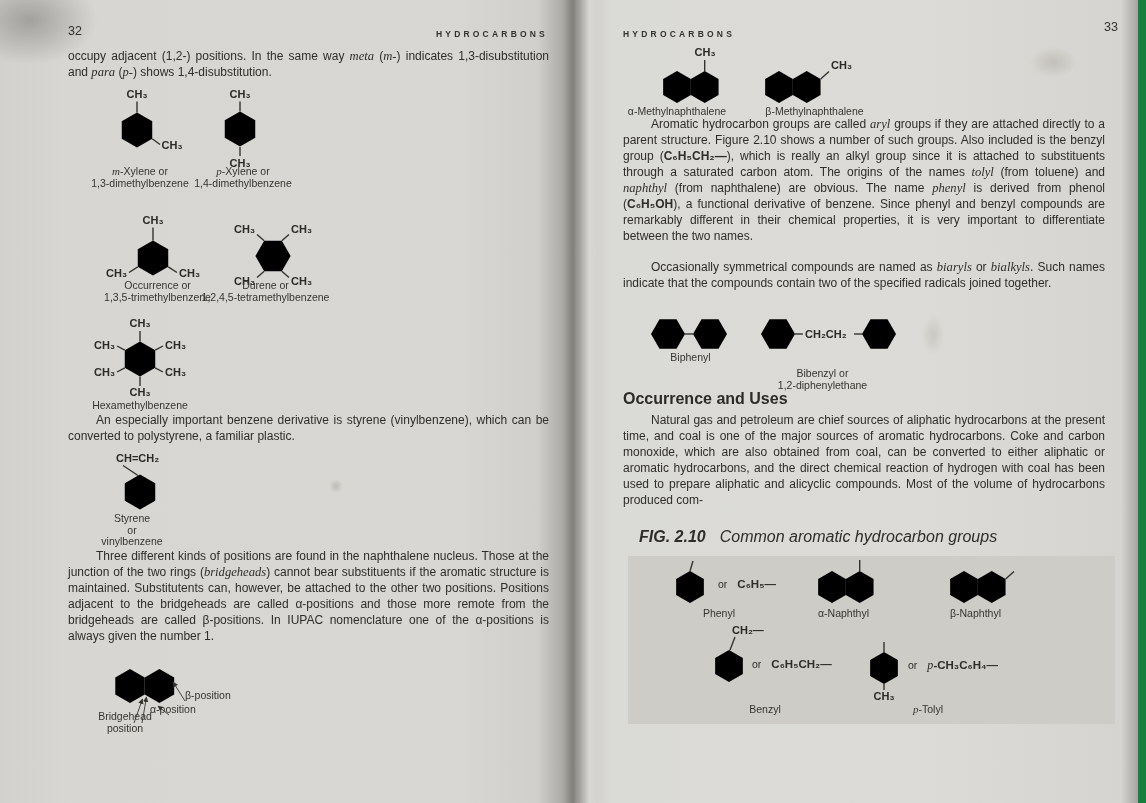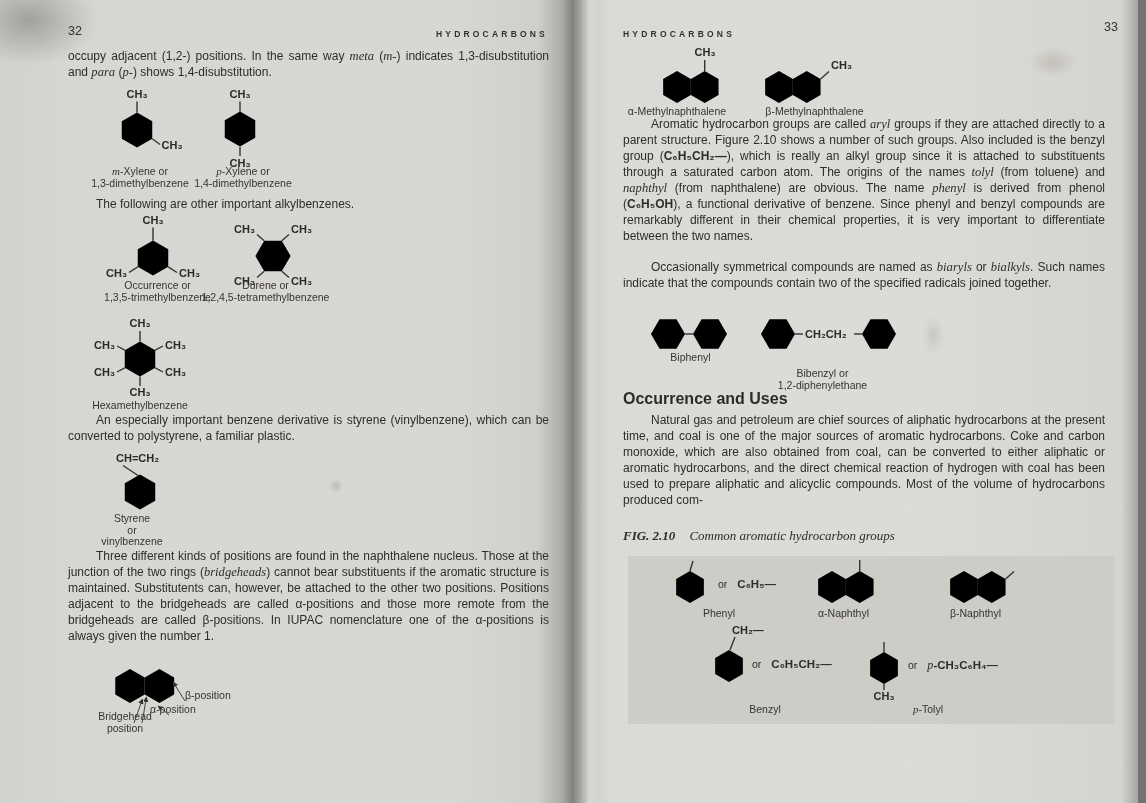--- a/index.html
+++ b/index.html
@@ -1,16 +1,16 @@
 <!DOCTYPE html>
 <html><head>
 <meta charset="utf-8">
 <style>
   html,body{margin:0;padding:0;}
-  .spread{position:relative;width:1146px;height:803px;background:#737373;overflow:hidden;
+  .spread{position:relative;width:1146px;height:803px;background:#15803d;overflow:hidden;
     font-family:"Liberation Sans","DejaVu Sans",sans-serif;color:#2e2d29;}
   .page{position:absolute;top:0;height:803px;}
   .page-left{left:0;width:580px;
     background:
       radial-gradient(circle 10px at 336px 486px, rgba(95,90,75,0.22), rgba(95,90,75,0) 70%),
       radial-gradient(ellipse 90px 60px at 30px 20px, rgba(70,68,62,0.35), rgba(70,68,62,0) 75%),
       linear-gradient(90deg,#d2d1cd 0%,#d7d6d2 12%,#d8d7d3 78%,#cccbc7 100%);}
   .page-right{left:578px;width:560px;
     background:
       radial-gradient(ellipse 34px 22px at 475px 62px, rgba(110,100,82,0.20), rgba(110,100,82,0) 70%),
@@ -20,21 +20,21 @@
     background:linear-gradient(90deg,rgba(88,86,80,0) 0%,rgba(88,86,80,0.28) 40%,rgba(55,53,49,0.50) 58%,rgba(120,118,112,0.22) 76%,rgba(245,245,242,0.25) 86%,rgba(245,245,242,0) 100%);}
   .abs{position:absolute;}
   .pagenum{font-size:12.5px;color:#33322e;}
   .runhead{font-size:8.5px;font-weight:bold;letter-spacing:3.2px;color:#33322e;}
   .body-text{font-size:12px;line-height:16px;text-align:justify;color:#2e2d29;}
   .body-text.ind, .ind-line{text-indent:28px;}
   .i{font-style:italic;font-family:"Liberation Serif","DejaVu Serif",serif;font-size:1.05em;}
   .b{font-weight:bold;}
   .slabel{font-size:10.5px;line-height:11.5px;color:#36342f;text-align:center;}
   .heading{font-size:16px;font-weight:bold;color:#2c2b27;}
-  .caption{font-family:Liberation Serif, serif;font-style:italic;font-size:13px;color:#2e2d29;}
+  .caption{font-family:Liberation Sans, sans-serif;font-style:italic;font-size:16px;color:#2e2d29;margin-left:16px;}
   .caption .cap-label{font-weight:bold;margin-right:14px;}
   .figure-box{position:absolute;left:628px;top:556px;width:487px;height:168px;background:#cdccc6;}
   svg.struct{position:absolute;overflow:visible;}
   svg.struct polygon, svg.struct line{stroke:#35332e;stroke-width:1.4;fill:none;}
   svg.struct line.arrow{stroke-width:0.9;}
   svg.struct text{font:bold 11px "Liberation Sans","DejaVu Sans",sans-serif;fill:#2c2a26;stroke:none;}
   .or-row{position:absolute;font-size:10.5px;color:#2e2d29;white-space:nowrap;}
   .or-row .formula{font-weight:bold;font-size:11.5px;margin-left:10px;}
   .or-row .formula .i{font-weight:normal;}
 </style>
@@ -92,21 +92,20 @@
 
     <div class="abs slabel" style="left:70px;top:166px;width:140px;">
       <div><span class="i">m</span><span>-Xylene or</span></div>
       <div>1,3-dimethylbenzene</div>
     </div>
     <div class="abs slabel" style="left:173px;top:166px;width:140px;">
       <div><span class="i">p</span><span>-Xylene or</span></div>
       <div>1,4-dimethylbenzene</div>
     </div>
 
-    <div class="abs body-text ind-line" style="left:68px;top:196px;width:481px;">The following are other important alkylbenzenes.</div>
 
     <svg class="struct" style="left:88px;top:212px;" width="130" height="70">
       <text x="65" y="12" text-anchor="middle">CH₃</text>
       <line x1="65" y1="15.5" x2="65" y2="28.5"></line>
       <use href="#hexv" transform="translate(65,46) scale(0.88)"></use>
       <line x1="49.8" y1="54.8" x2="41" y2="60.5"></line>
       <text x="39" y="65" text-anchor="end">CH₃</text>
       <line x1="80.2" y1="54.8" x2="89" y2="60.5"></line>
       <text x="91" y="65" text-anchor="start">CH₃</text>
     </svg>

